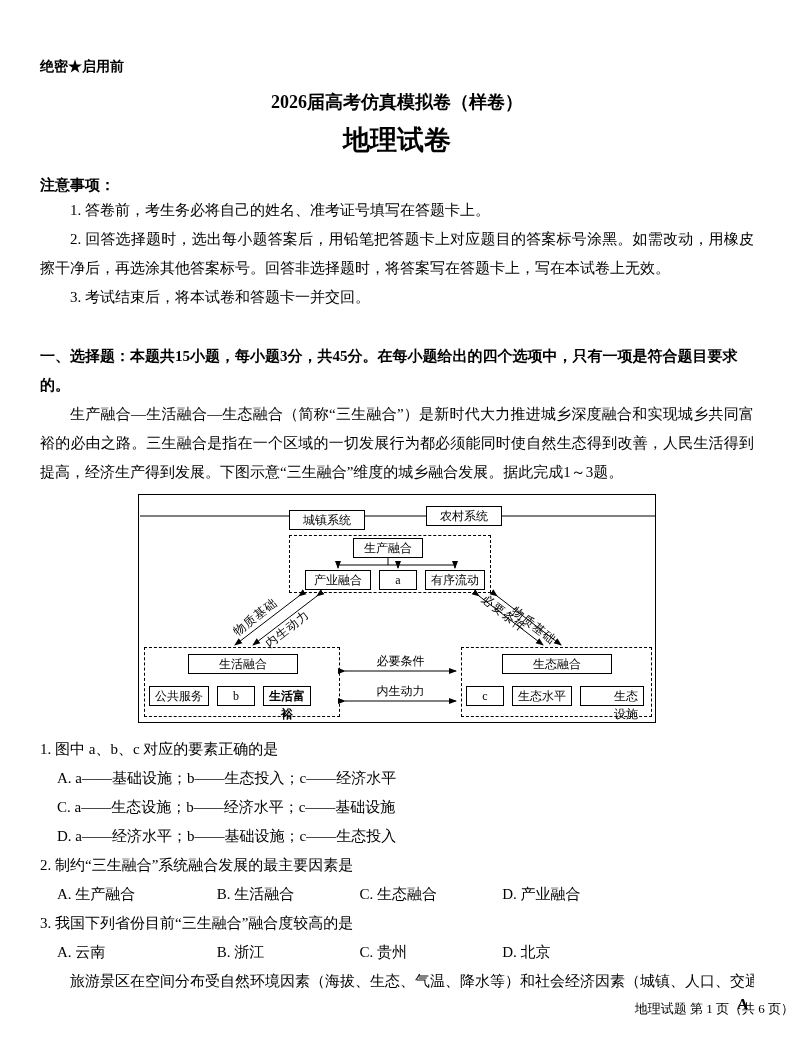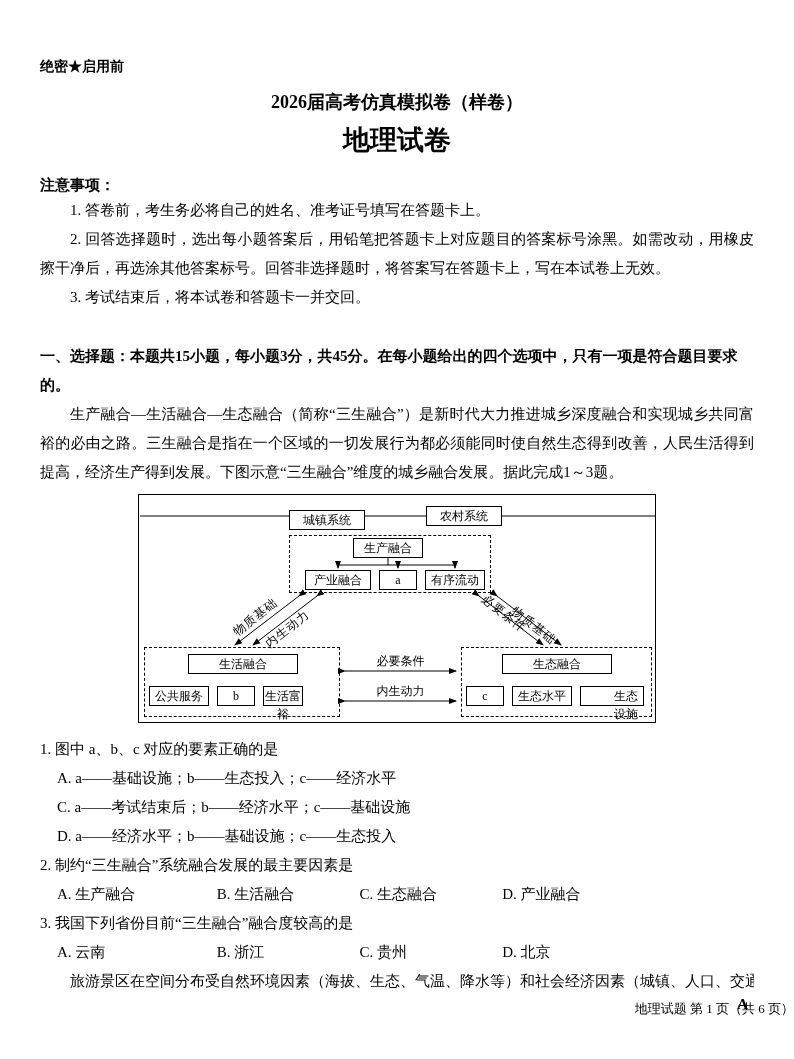--- a/index.html
+++ b/index.html
@@ -92,35 +92,35 @@
     <div class="rot" style="left:338px;top:112px;transform:rotate(38deg);">必要条件</div>
     <div class="rot" style="left:368px;top:124px;transform:rotate(38deg);">物质基础</div>
 
     <div class="mid-label" style="top:158px;">必要条件</div>
     <div class="mid-label" style="top:188px;">内生动力</div>
 
     <div class="dgroup" style="left:5px;top:152px;width:196px;height:70px;">
       <div class="dbox" style="left:43px;top:6px;width:110px;">生活融合</div>
       <div class="dbox" style="left:4px;top:38px;width:60px;">公共服务</div>
       <div class="dbox" style="left:72px;top:38px;width:38px;">b</div>
-      <div class="dbox" style="left:118px;top:38px;width:40px;">生活富裕</div>
+      <div class="dbox" style="left:118px;top:38px;width:48px;font-weight:bold;">生活富裕</div>
     </div>
 
     <div class="dgroup" style="left:322px;top:152px;width:191px;height:70px;">
       <div class="dbox" style="left:40px;top:6px;width:110px;">生态融合</div>
       <div class="dbox" style="left:4px;top:38px;width:38px;">c</div>
       <div class="dbox" style="left:50px;top:38px;width:60px;">生态水平</div>
       <div class="dbox" style="left:118px;top:38px;width:64px;padding-left:28px;">生态设施</div>
     </div>
   </div>
 
   <div class="question">
     <p class="stem">1. 图中 a、b、c 对应的要素正确的是</p>
     <p class="opt">A. a——基础设施；b——生态投入；c——经济水平</p>
-    <p class="opt">C. a——考试结束后；b——经济水平；c——基础设施</p>
+    <p class="opt">C. a——生态设施；b——经济水平；c——基础设施</p>
     <p class="opt">D. a——经济水平；b——基础设施；c——生态投入</p>
   </div>
 
   <div class="question">
     <p class="stem">2. 制约“三生融合”系统融合发展的最主要因素是</p>
     <p class="opt-row">
       <span class="oc w1">A. 生产融合</span>
       <span class="oc">B. 生活融合</span>
       <span class="oc">C. 生态融合</span>
       <span class="oc last">D. 产业融合</span>

